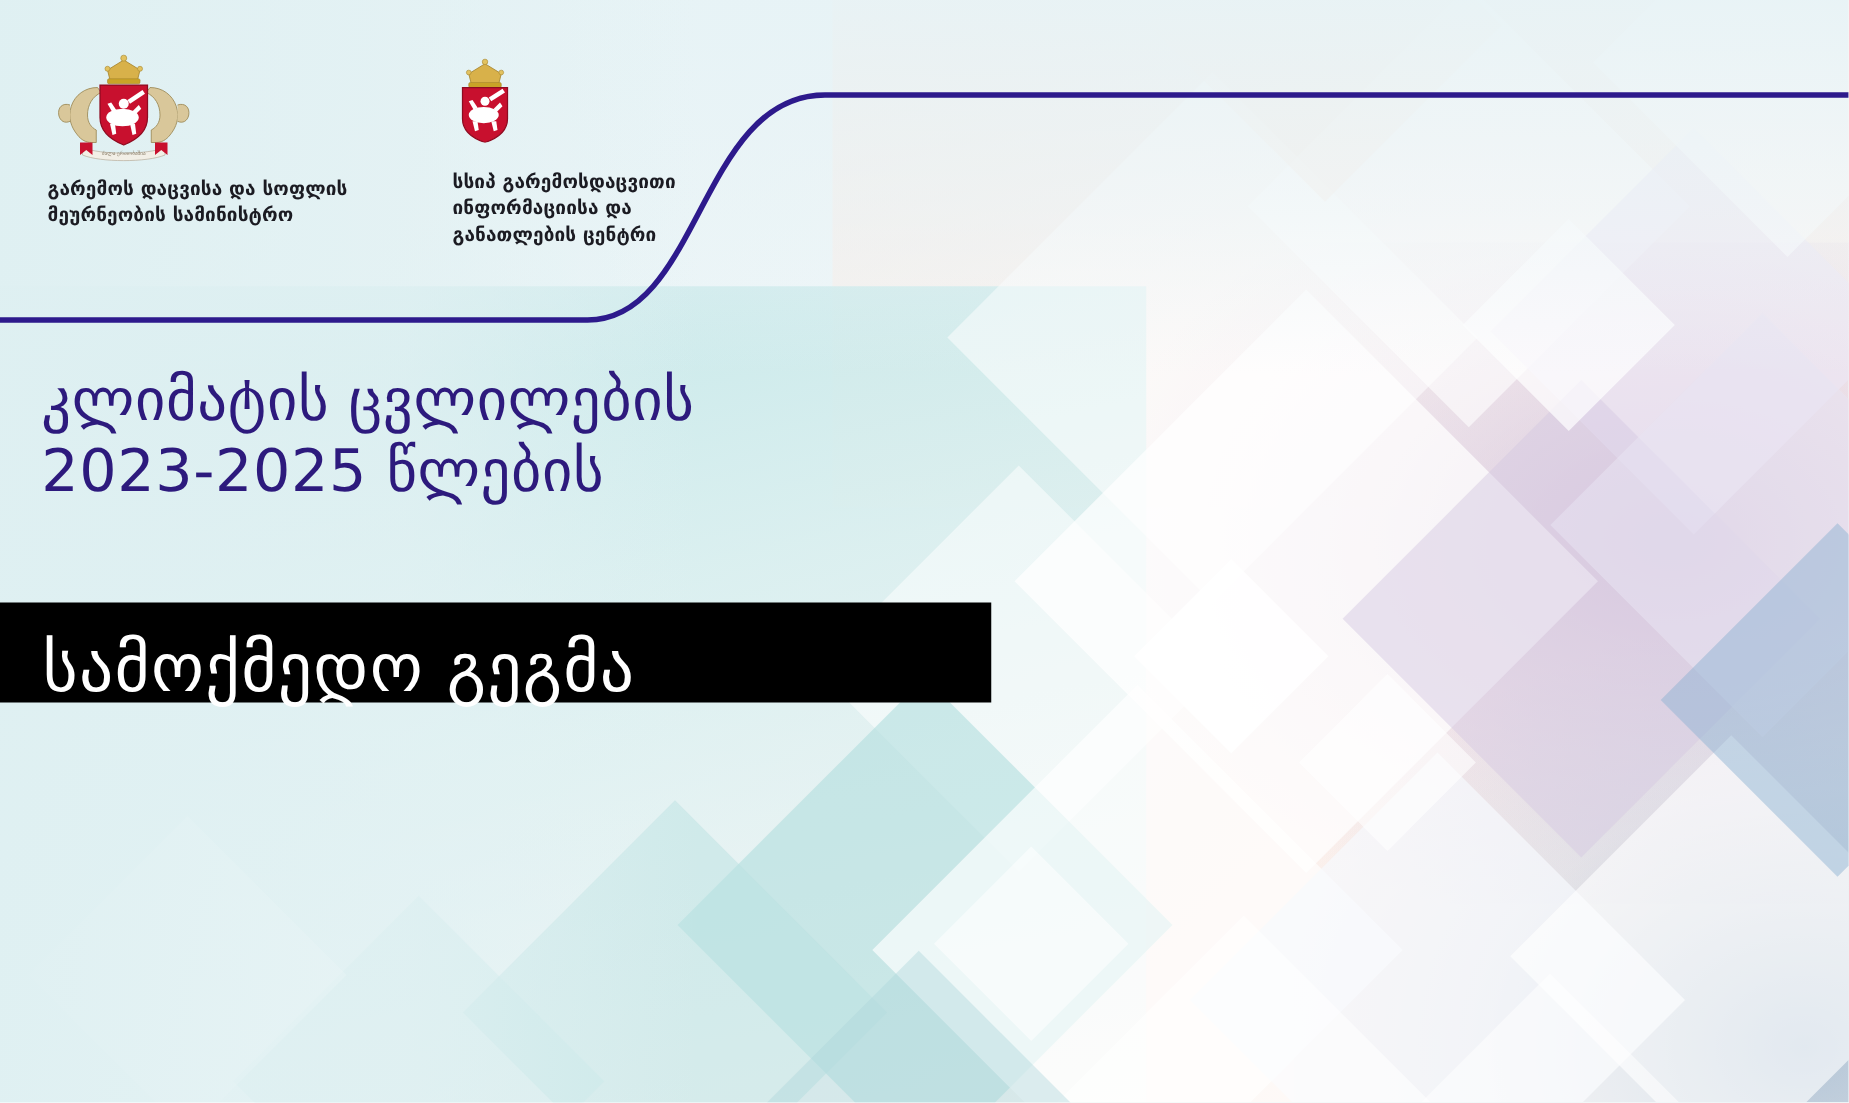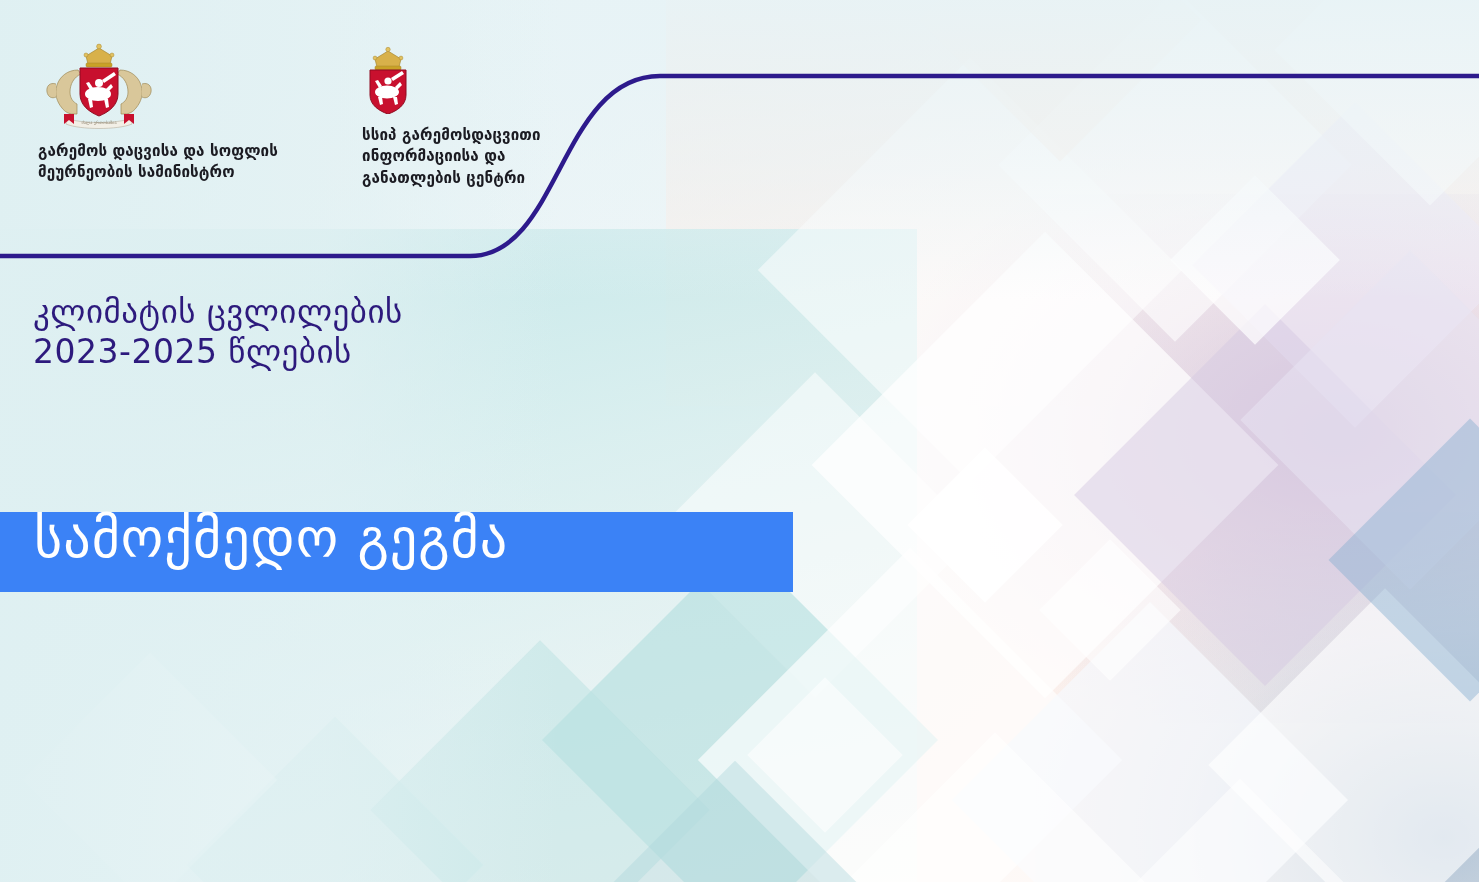--- a/index.html
+++ b/index.html
@@ -78,43 +78,42 @@
 
   .org-name {
     margin-top: 9px;
     font-size: 15.2px;
     font-weight: 700;
     line-height: 1.40;
     color: #1b1b22;
     letter-spacing: 0.1px;
     white-space: pre-line;
   }
-  .logo-eiec .org-name { margin-top: 11px; }
+  .logo-eiec .org-name { margin-top: 21px; }
 
   
   .title-wrap { position: absolute; left: 33px; top: 292px; width: 840px; }
   .title-line {
-    font-size: 33px;
+    font-size: 47px;
     font-weight: 400;
     line-height: 1.22;
     color: #2d1a7d;
     letter-spacing: 0.5px;
     white-space: pre-line;
   }
 
   .banner {
     position: absolute;
     left: 0;
     top: 482px;
     width: 793px;
     height: 80px;
-    background: #3b82f6;
+    background: #000000;
     display: flex;
-    align-items: flex-start;
-    margin-top: 30px;
+    align-items: flex-end;
   }
   .banner-text {
     color: #ffffff;
     font-size: 54px;
     font-weight: 400;
     line-height: 1;
     letter-spacing: 1px;
     padding-left: 34px;
     white-space: nowrap;
   }

